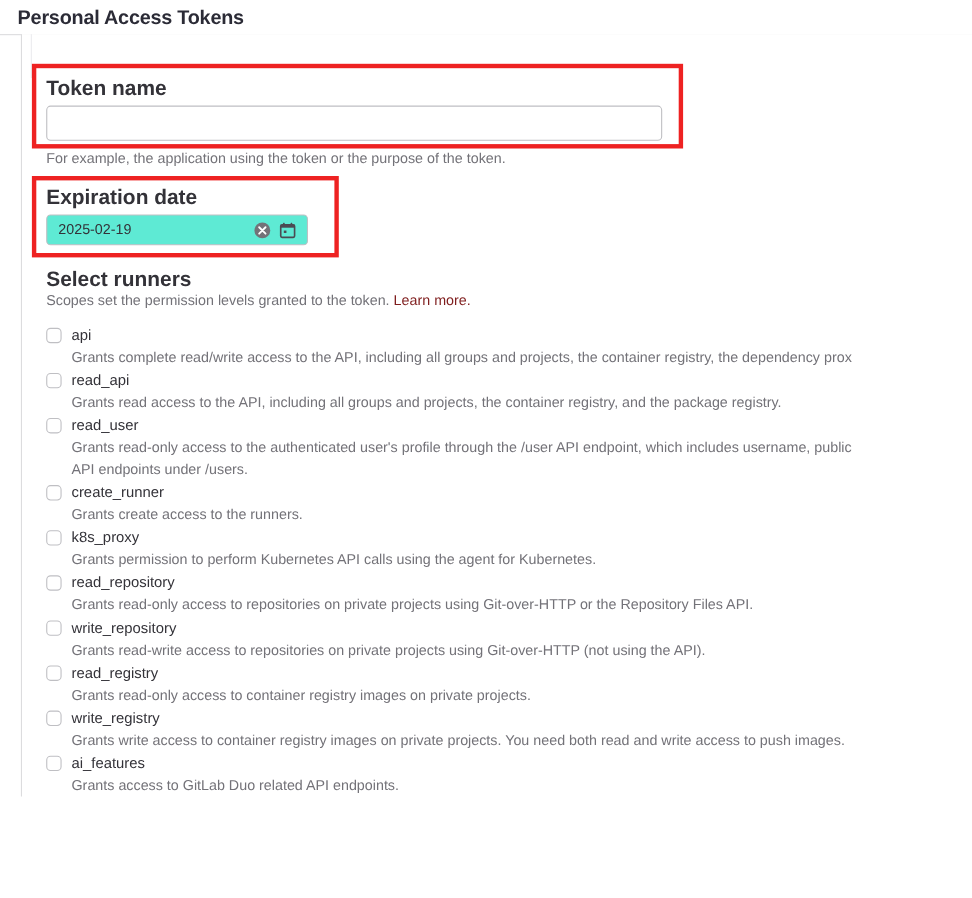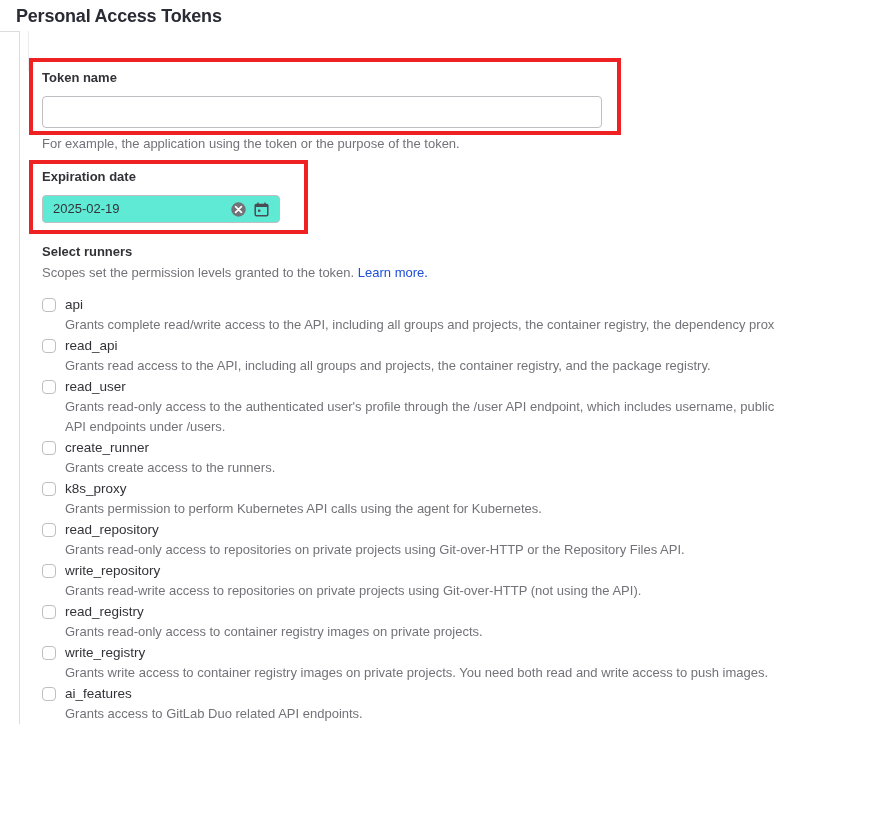--- a/index.html
+++ b/index.html
@@ -75,21 +75,21 @@
     font-size: 17px;
     font-weight: bold;
     color: #2b2b36;
     white-space: nowrap;
     letter-spacing: -0.2px;
   }
 
   
   .field-label {
     position: absolute;
-    font-size: 13px;
+    font-size: 19px;
     font-weight: bold;
     color: #333238;
     white-space: nowrap;
   }
   .help-text {
     position: absolute;
     font-size: 13px;
     color: #737278;
     white-space: nowrap;
   }
@@ -152,21 +152,21 @@
   #scopes-title { left: 42px; top: 244px; }
   #scopes-sub {
     position: absolute;
     left: 42px;
     top: 265px;
     font-size: 13px;
     color: #737278;
     white-space: nowrap;
   }
   #scopes-sub a {
-    color: #1d4ed8;
+    color: #7f1d1d;
     text-decoration: none;
   }
 
   #scope-list {
     position: absolute;
     left: 42px;
     top: 294px;
     width: 860px;       
   }
   .scope-row { position: relative; }

